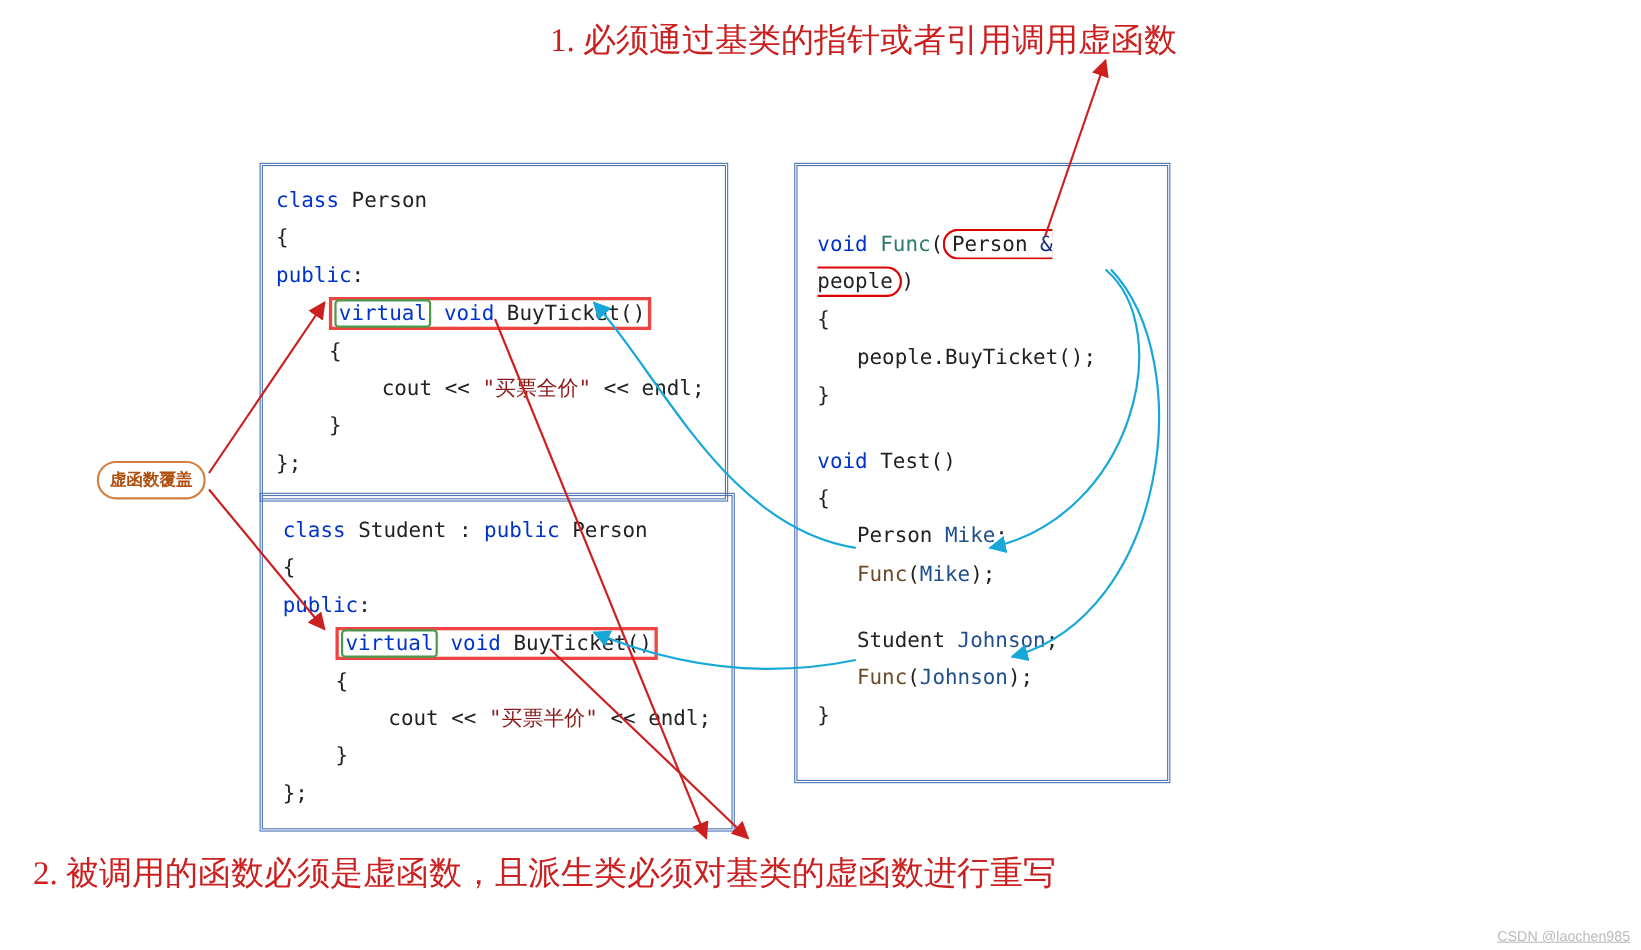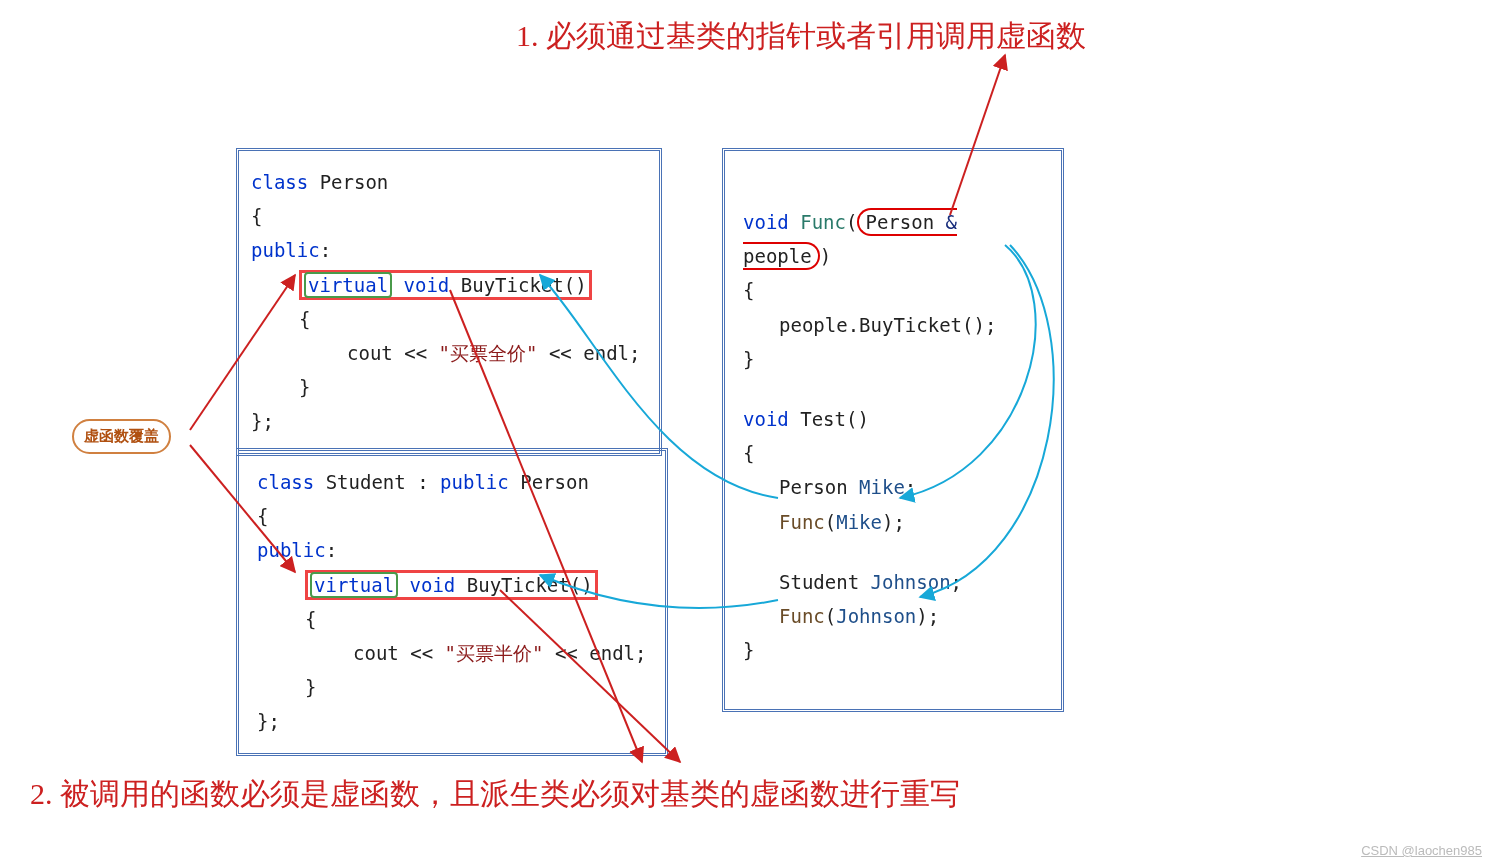--- a/index.html
+++ b/index.html
@@ -17,25 +17,25 @@
   .chip{position:absolute;border:2px solid #d08040;border-radius:18px;background:#fff;padding:6px 10px;color:#b05010;font-weight:bold;font-size:15px;}
   .anno{position:absolute;color:#cc2020;font-family:"KaiTi","STKaiti","SimSun",serif;font-size:30px;}
   .watermark{position:absolute;right:10px;bottom:6px;color:#bbb;font-size:13px;font-family:Arial,sans-serif;text-decoration:underline;}
   svg.overlay{position:absolute;left:0;top:0;width:1492px;height:864px;pointer-events:none;}
 </style>
 </head>
 <body>
 
 <div class="stage">
 
-  <div class="anno" style="left:516px;top:16px;">1. 必须通过基类的指针或者引用调用虚函数</div>
+  <div class="anno" style="left:500px;top:16px;">1. 必须通过基类的指针或者引用调用虚函数</div>
 
   <div class="anno" style="left:30px;top:774px;">2. 被调用的函数必须是虚函数，且派生类必须对基类的虚函数进行重写</div>
 
-  <div class="chip" style="left:72px;top:419px;">虚函数覆盖</div>
+  <div class="chip" style="left:88px;top:419px;">虚函数覆盖</div>
 
   <div class="codebox" style="left:236px;top:148px;width:390px;padding-left:12px;">
     <div><span class="kw-blue">class</span> <span>Person</span></div>
     <div>{</div>
     <div><span class="kw-blue">public</span><span>:</span></div>
     <div style="padding-left:48px;">
       <span class="highlight-red">
         <span class="highlight-green"><span class="kw-blue">virtual</span></span>
         <span class="kw-blue">void</span>
         <span>BuyTicket</span><span>()</span>

